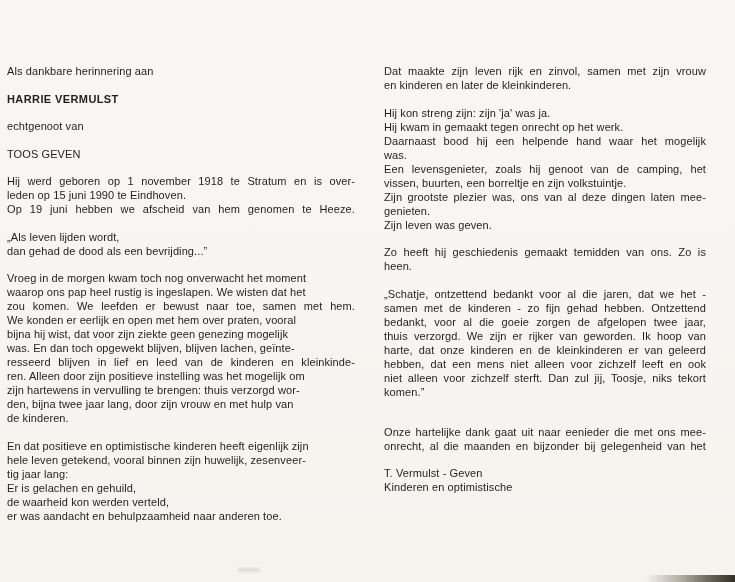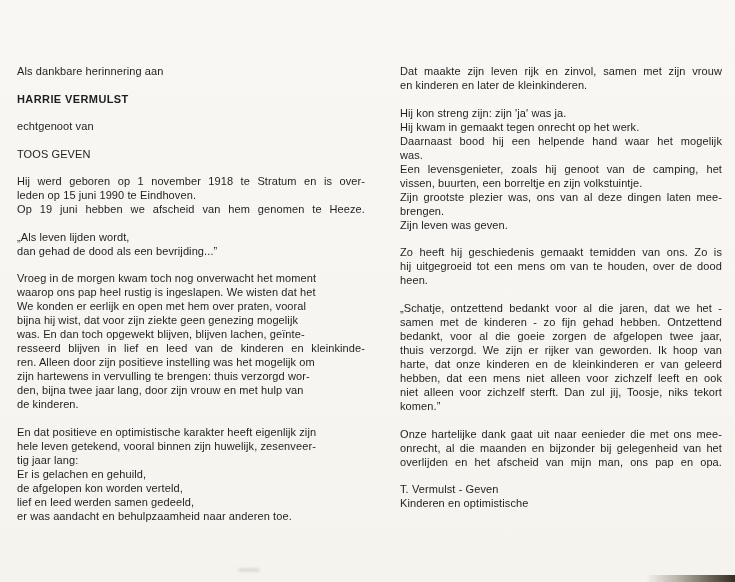--- a/index.html
+++ b/index.html
@@ -13,22 +13,22 @@
     height: 582px;
     background: linear-gradient(180deg, #f8f7f4 0%, #f6f5f1 60%, #f4f3ee 100%);
     overflow: hidden;
     font-family: "Liberation Sans", "DejaVu Sans", sans-serif;
     color: #1f1f1f;
   }
   .col {
     position: absolute;
     top: 64px;
   }
-  .col-left  { left: 17px;  width: 348px; }
-  .col-right { left: 400px; width: 322px; }
+  .col-left  { left: 7px;  width: 348px; }
+  .col-right { left: 384px; width: 322px; }
   .block { margin: 0 0 13.5px 0; }
   .line {
     line-height: 14px;
     height: 14px;
     font-size: 11px;
     white-space: nowrap;
     letter-spacing: 0.1px;
   }
   .line.j {
     text-align: justify;
@@ -38,21 +38,21 @@
     line-height: 14px;
     height: 14px;
     font-size: 11px;
     white-space: nowrap;
     letter-spacing: 0.1px;
   }
   .name-bold {
     font-weight: bold;
     letter-spacing: 0.4px;
   }
-  .gap-before { margin-top: 14px; }
+  .gap-before { margin-top: 26px; }
   .scan-artifact {
     position: absolute;
     left: 646px;
     top: 575px;
     width: 89px;
     height: 7px;
     background: linear-gradient(to right,
       rgba(90, 75, 55, 0) 0%,
       rgba(80, 66, 46, 0.35) 35%,
       rgba(52, 42, 28, 0.75) 75%,
@@ -92,80 +92,78 @@
       </div>
 
     <div class="block">
         <div class="line"><span>„Als leven lijden wordt,</span></div>
         <div class="line"><span>dan gehad de dood als een bevrijding...”</span></div>
       </div>
 
     <div class="block">
         <div class="line"><span>Vroeg in de morgen kwam toch nog onverwacht het moment</span></div>
         <div class="line"><span>waarop ons pap heel rustig is ingeslapen. We wisten dat het</span></div>
+        <div class="line j"><span>zou komen. We leefden er bewust naar toe, samen met hem.</span></div>
         <div class="line"><span>We konden er eerlijk en open met hem over praten, vooral</span></div>
         <div class="line"><span>bijna hij wist, dat voor zijn ziekte geen genezing mogelijk</span></div>
         <div class="line"><span>was. En dan toch opgewekt blijven, blijven lachen, geïnte-</span></div>
         <div class="line j"><span>resseerd blijven in lief en leed van de kinderen en kleinkinde-</span></div>
         <div class="line"><span>ren. Alleen door zijn positieve instelling was het mogelijk om</span></div>
         <div class="line"><span>zijn hartewens in vervulling te brengen: thuis verzorgd wor-</span></div>
         <div class="line"><span>den, bijna twee jaar lang, door zijn vrouw en met hulp van</span></div>
         <div class="line"><span>de kinderen.</span></div>
       </div>
 
     <div class="block">
-        <div class="line"><span>En dat positieve en optimistische karakter heeft eigenlijk zijn</span></div>
+        <div class="line"><span>En dat positieve en optimistische kinderen heeft eigenlijk zijn</span></div>
         <div class="line"><span>hele leven getekend, vooral binnen zijn huwelijk, zesenveer-</span></div>
         <div class="line"><span>tig jaar lang:</span></div>
         <div class="line"><span>Er is gelachen en gehuild,</span></div>
-        <div class="line"><span>de afgelopen kon worden verteld,</span></div>
-        <div class="line"><span>lief en leed werden samen gedeeld,</span></div>
+        <div class="line"><span>de waarheid kon werden verteld,</span></div>
         <div class="line"><span>er was aandacht en behulpzaamheid naar anderen toe.</span></div>
       </div>
   </div>
 
   <div class="col col-right">
     <div class="block">
         <div class="line j"><span>Dat maakte zijn leven rijk en zinvol, samen met zijn vrouw</span></div>
         <div class="line"><span>en kinderen en later de kleinkinderen.</span></div>
       </div>
 
     <div class="block">
         <div class="line"><span>Hij kon streng zijn: zijn 'ja' was ja.</span></div>
         <div class="line"><span>Hij kwam in gemaakt tegen onrecht op het werk.</span></div>
         <div class="line j"><span>Daarnaast bood hij een helpende hand waar het mogelijk</span></div>
         <div class="line"><span>was.</span></div>
         <div class="line j"><span>Een levensgenieter, zoals hij genoot van de camping, het</span></div>
         <div class="line"><span>vissen, buurten, een borreltje en zijn volkstuintje.</span></div>
         <div class="line j"><span>Zijn grootste plezier was, ons van al deze dingen laten mee-</span></div>
-        <div class="line"><span>brengen.</span></div>
+        <div class="line"><span>genieten.</span></div>
         <div class="line"><span>Zijn leven was geven.</span></div>
       </div>
 
     <div class="block">
         <div class="line j"><span>Zo heeft hij geschiedenis gemaakt temidden van ons. Zo is</span></div>
-        <div class="line j"><span>hij uitgegroeid tot een mens om van te houden, over de dood</span></div>
         <div class="line"><span>heen.</span></div>
       </div>
 
     <div class="block">
         <div class="line j"><span>„Schatje, ontzettend bedankt voor al die jaren, dat we het -</span></div>
         <div class="line j"><span>samen met de kinderen - zo fijn gehad hebben. Ontzettend</span></div>
         <div class="line j"><span>bedankt, voor al die goeie zorgen de afgelopen twee jaar,</span></div>
         <div class="line j"><span>thuis verzorgd. We zijn er rijker van geworden. Ik hoop van</span></div>
         <div class="line j"><span>harte, dat onze kinderen en de kleinkinderen er van geleerd</span></div>
         <div class="line j"><span>hebben, dat een mens niet alleen voor zichzelf leeft en ook</span></div>
         <div class="line j"><span>niet alleen voor zichzelf sterft. Dan zul jij, Toosje, niks tekort</span></div>
         <div class="line"><span>komen.”</span></div>
       </div>
 
     <div class="block gap-before">
         <div class="line j"><span>Onze hartelijke dank gaat uit naar eenieder die met ons mee-</span></div>
         <div class="line j"><span>onrecht, al die maanden en bijzonder bij gelegenheid van het</span></div>
-        <div class="line j"><span>overlijden en het afscheid van mijn man, ons pap en opa.</span></div>
       </div>
 
     <div class="block">
         <div class="line"><span>T. Vermulst - Geven</span></div>
         <div class="line"><span>Kinderen en optimistische</span></div>
       </div>
   </div>
 
   <div class="smudge"></div>
   <div class="scan-artifact"></div>

